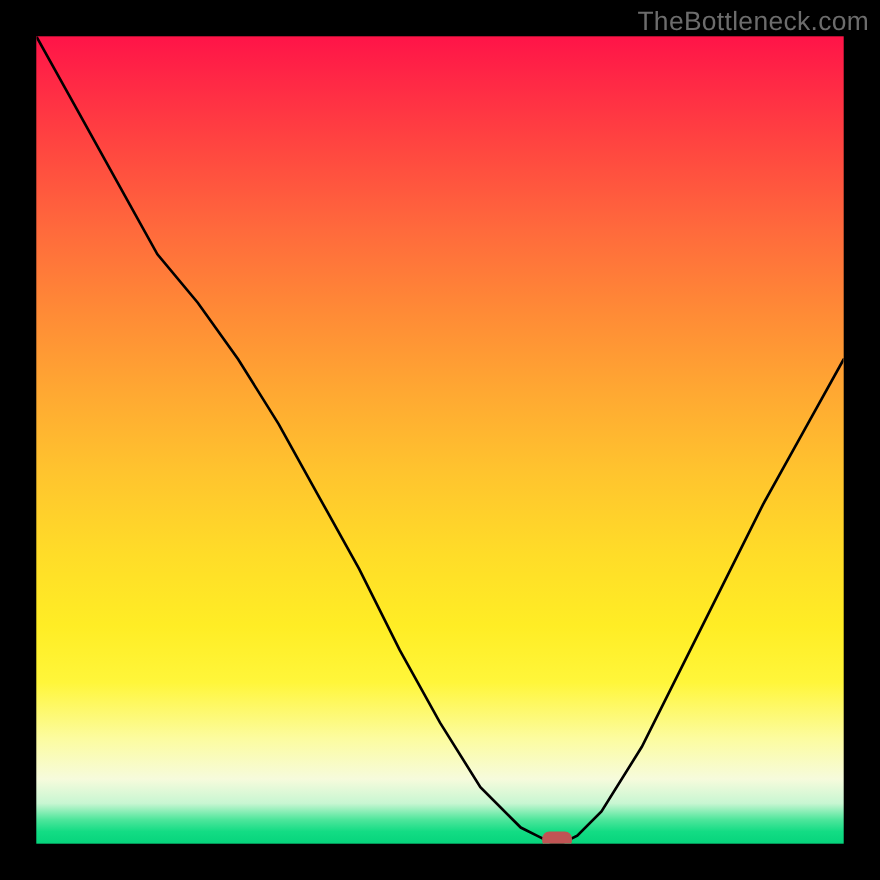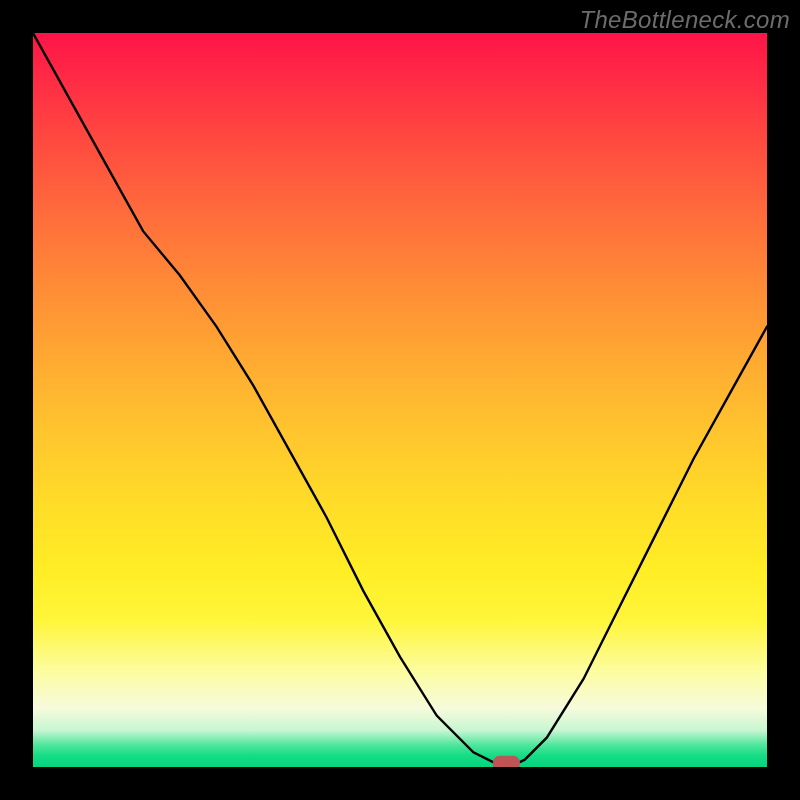--- a/index.html
+++ b/index.html
@@ -9,21 +9,20 @@
     height: 800px;
     background: #000;
     overflow: hidden;
     font-family: Arial, Helvetica, sans-serif;
   }
   .frame {
     position: relative;
     width: 800px;
     height: 800px;
     background: #000;
-    font-style: italic;
   }
   .watermark {
     position: absolute;
     top: 6px;
     right: 10px;
     color: #6c6c6c;
     font-size: 24px;
     font-weight: 500;
     letter-spacing: 0.3px;
     z-index: 10;

